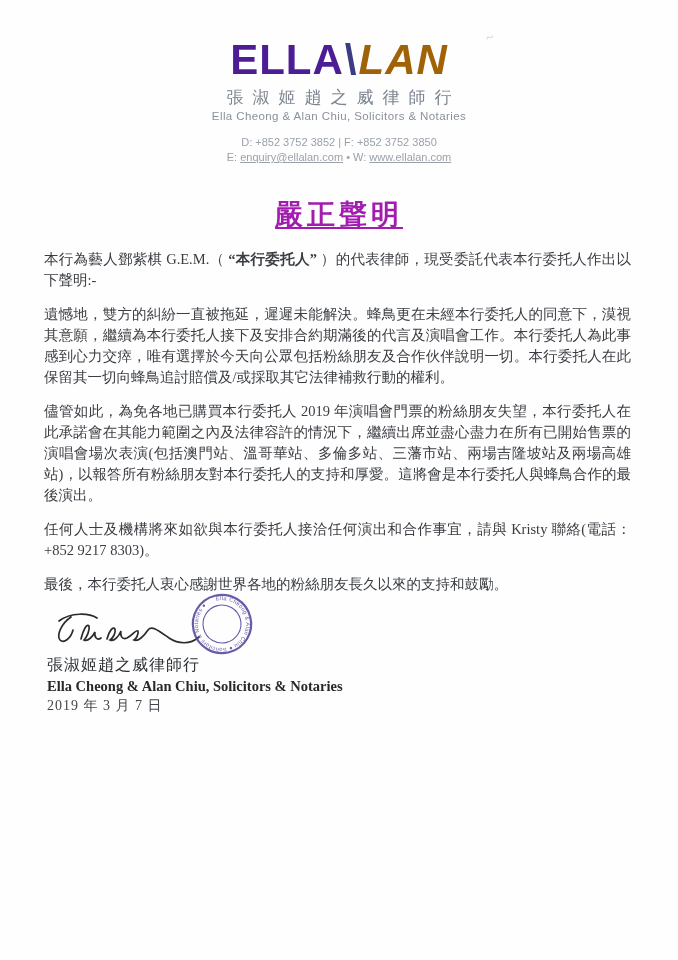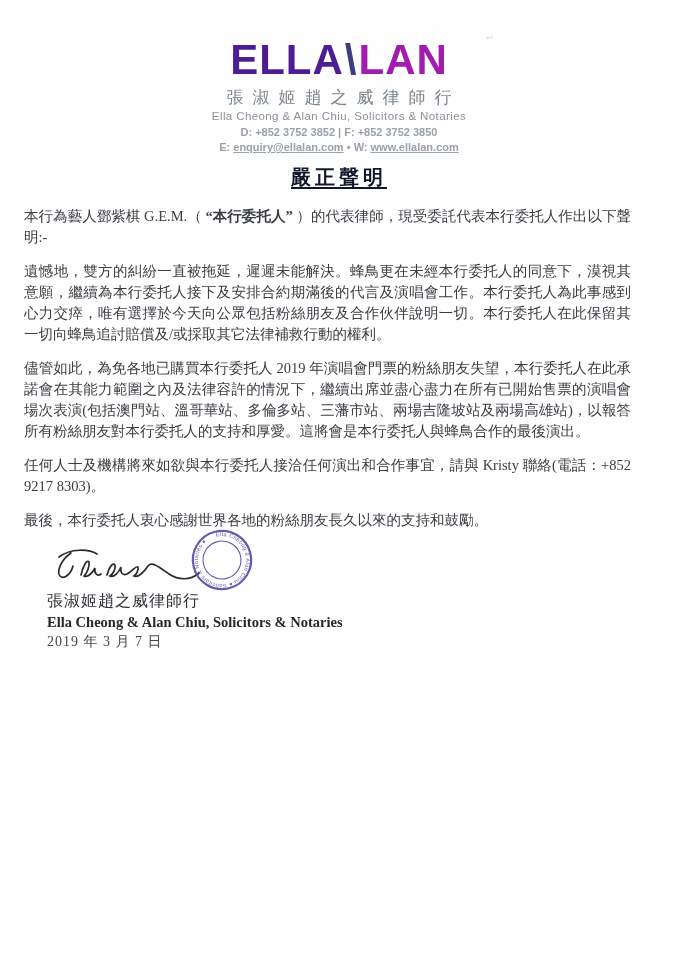--- a/index.html
+++ b/index.html
@@ -14,46 +14,46 @@
     box-sizing:border-box;
   }
   
   .header{ text-align:center; padding-top:40px; }
   .logo{
     font-family:"Liberation Sans","DejaVu Sans",sans-serif;
     font-weight:bold; font-size:42px; line-height:40px; letter-spacing:1px;
   }
   .logo .ella{ color:#4c1d95; }
   .logo .slash{ color:#3c3c82; font-weight:bold; padding:0 1px; }
-  .logo .lan{ color:#a21caf; }
+  .logo .lan{ color:#a16207;font-style:italic; }
   .firm-zh{
     margin-top:6px;
     font-size:17px; letter-spacing:9px; text-indent:9px;
     color:#7d858f;
     font-family:"Liberation Sans","DejaVu Sans",sans-serif;
   }
   .firm-en{
     margin-top:1px; font-size:11.5px; color:#8a919a; letter-spacing:.4px;
     font-family:"Liberation Sans","DejaVu Sans",sans-serif;
   }
-  .contact{ margin-top:3px; font-size:11px; color:#9aa1a9; line-height:15px;
-    font-family:"Liberation Sans","DejaVu Sans",sans-serif;font-weight:bold; }
+  .contact{ margin-top:13px; font-size:11px; color:#9aa1a9; line-height:15px;
+    font-family:"Liberation Sans","DejaVu Sans",sans-serif; }
   .contact a{ color:#9aa1a9; text-decoration:underline; }
   .scan-artifact{
     position:absolute; top:30px; left:486px; color:#cfcfcf; font-size:14px;
     transform:rotate(-18deg);
   }
   
   .title{
-    margin-top:9px; text-align:center;
-    font-size:20px; font-weight:bold; letter-spacing:4px; color:#0f172a;
+    margin-top:31px; text-align:center;
+    font-size:28px; font-weight:bold; letter-spacing:4px; color:#a21caf;
     text-decoration:underline; text-underline-offset:3px;
   }
   
-  .body-text{ margin:15px 47px 0 24px; font-size:14.5px; line-height:21px;
+  .body-text{ margin:15px 47px 0 44px; font-size:14.5px; line-height:21px;
     text-align:justify; }
   .body-text p{ margin:0 0 13px 0; }
   .body-text .b{ font-weight:bold; }
   
   .sign-block{ position:relative; margin:14px 0 0 47px; width:420px; }
   .sig-svg{ display:block; }
   .stamp{
     position:absolute; left:138px; top:-22px; width:74px; height:74px;
     transform:rotate(-14deg); opacity:.9;
   }

